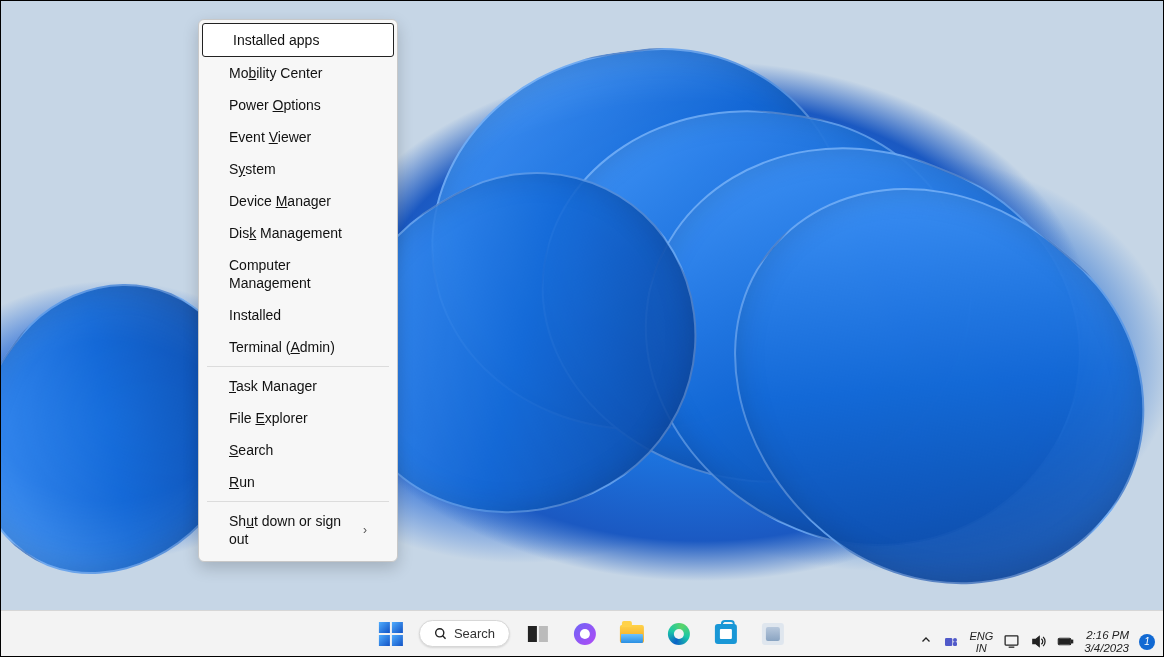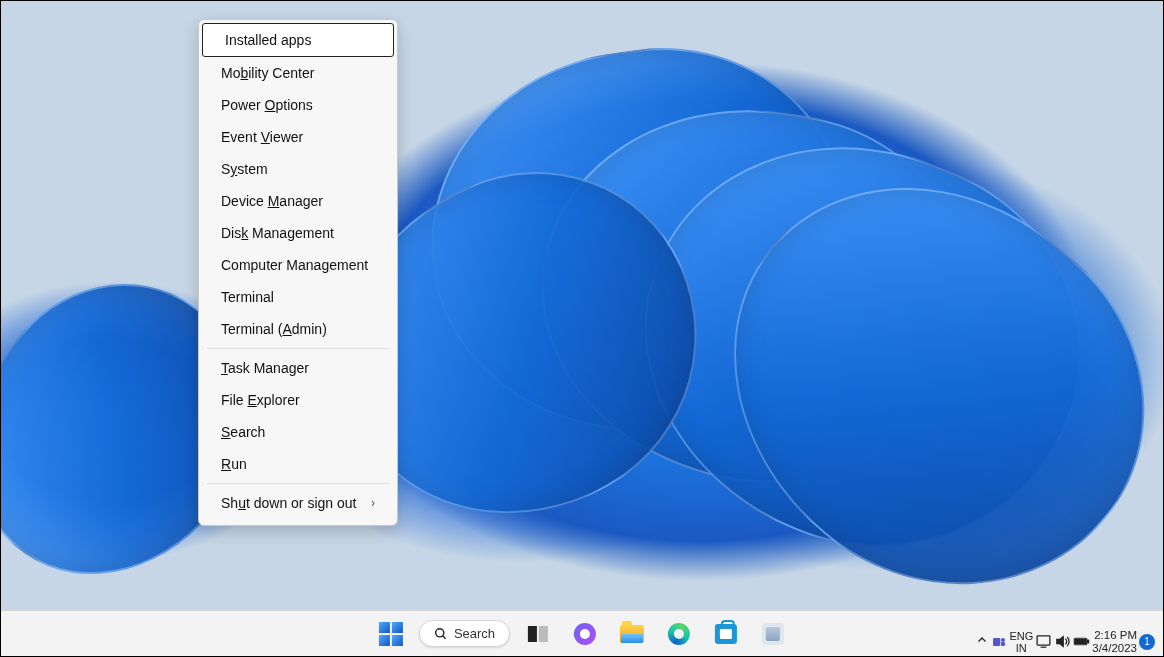--- a/index.html
+++ b/index.html
@@ -37,21 +37,21 @@
     background: #f7f7f7;
     border: 1px solid #c8c8c8;
     border-radius: 6px;
     padding: 3px 0 6px 0;
     box-shadow: 0 6px 16px rgba(0,0,0,0.18);
     font-size: 14px;
     color: #111;
   }
   .menu-item {
     position: relative;
-    padding: 7px 22px;
+    padding: 7px 30px;
     line-height: 18px;
     cursor: default;
     display: flex; justify-content: space-between; align-items: center;
   }
   .menu-item.highlighted {
     margin: 0 3px;
     border: 1px solid #222;
     border-radius: 3px;
     background: #fff;
   }
@@ -107,22 +107,22 @@
   .store-icon { width:22px;height:20px;background:#1997d6;border-radius:3px;position:relative;}
   .store-icon::before{content:"";position:absolute;left:6px;top:-4px;width:10px;height:6px;border:2px solid #1997d6;border-bottom:none;border-radius:4px 4px 0 0;}
   .store-icon::after{content:"";position:absolute;left:5px;top:5px;width:12px;height:10px;background:#fff;border-radius:1px;}
 
   .extra-icon { width:22px;height:22px;background:#dfe6ee;border-radius:3px;position:relative;}
   .extra-icon::after{content:"";position:absolute;left:4px;top:4px;width:14px;height:14px;background:linear-gradient(#b8c8dc,#8aa4c2);border-radius:2px;}
 
   
   .tray {
     position: absolute; right: 8px; top: 16px; bottom: 0;
-    display: flex; align-items: center; gap: 2px;
-    font-size: 12px; color: #222;
+    display: flex; align-items: center; gap: 10px;
+    font-size: 12px; color: #222; font-style: italic;
   }
   .tray .chevron-up { font-size: 12px; }
   .lang { text-align: center; font-size: 11px; line-height: 12px; }
   .clock { text-align: right; font-size: 11.5px; line-height: 13px; }
   .tray-icon { width:17px; height:17px; display:inline-flex;align-items:center;justify-content:center; }
   .badge-dot { width:16px;height:16px;border-radius:50%;background:#1169d3;color:#fff;font-size:10px;display:flex;align-items:center;justify-content:center; }
 </style>
 </head>
 <body>
 
@@ -154,21 +154,21 @@
     <div class="menu-item">
       <span>Device <u>M</u>anager</span>
     </div>
     <div class="menu-item">
       <span>Dis<u>k</u> Management</span>
     </div>
     <div class="menu-item">
       <span>Computer Mana<u>g</u>ement</span>
     </div>
     <div class="menu-item">
-      <span>Terminal</span>
+      <span>Installed</span>
     </div>
     <div class="menu-item">
       <span>Terminal (<u>A</u>dmin)</span>
     </div>
     <div class="menu-sep"></div>
     <div class="menu-item">
       <span><u>T</u>ask Manager</span>
     </div>
     <div class="menu-item">
       <span>File <u>E</u>xplorer</span>

